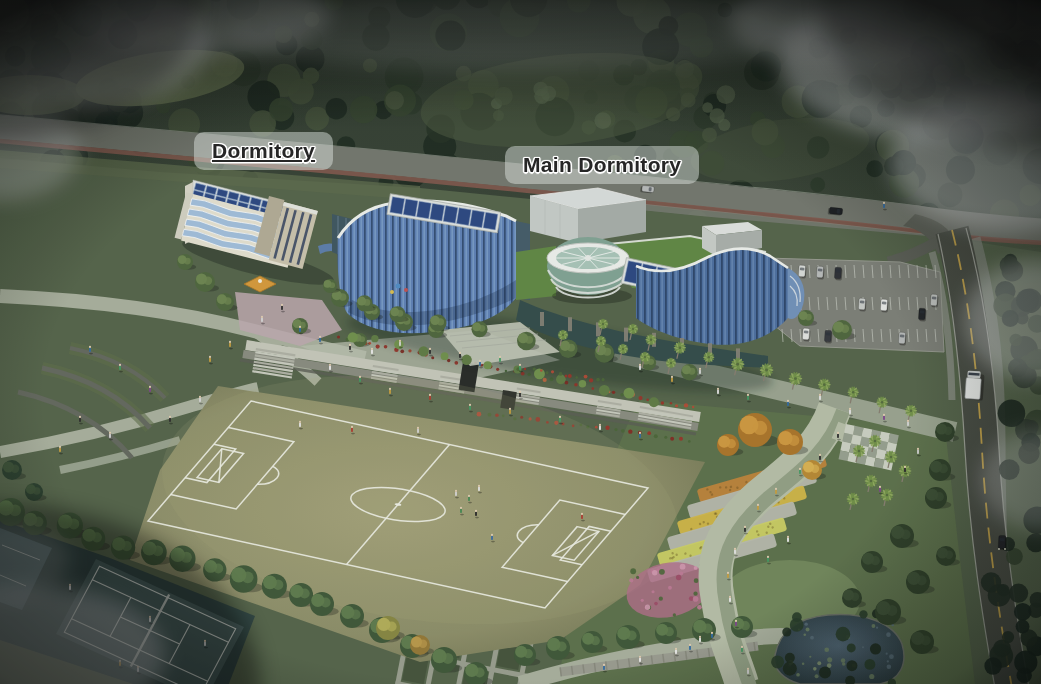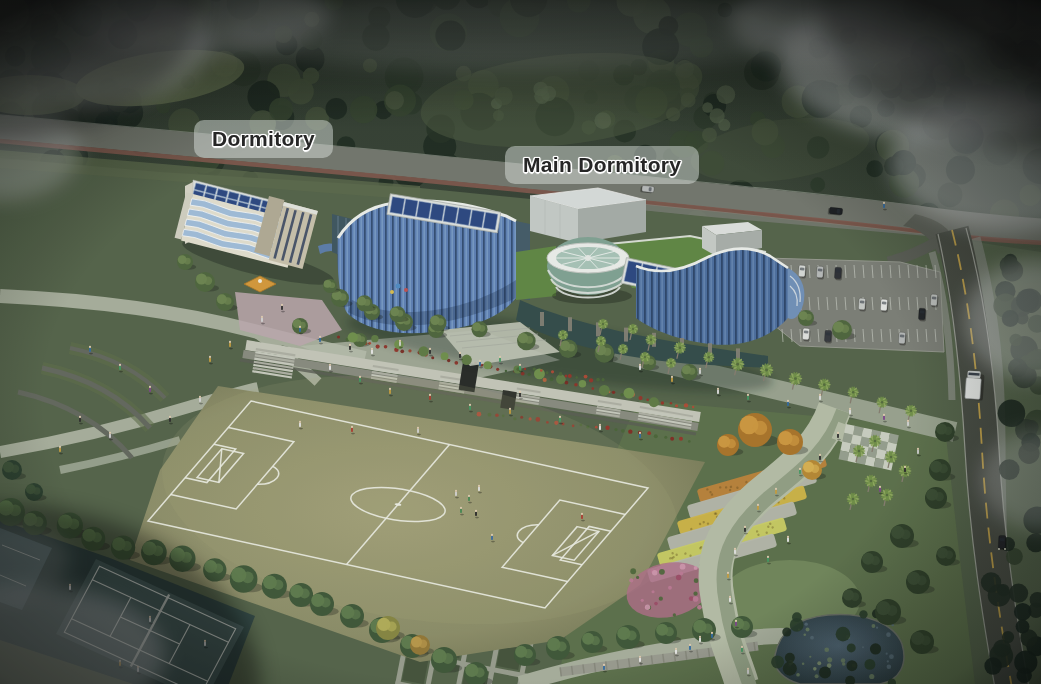--- a/index.html
+++ b/index.html
@@ -2,21 +2,21 @@
 <html><head>
 <meta charset="utf-8">
 <style>
   html,body{margin:0;padding:0;background:#000;}
   .stage{position:relative;width:1041px;height:684px;overflow:hidden;background:#27322a;}
   #scene{position:absolute;left:0;top:0;filter:saturate(.85) brightness(.97);}
   .tag{position:absolute;border-radius:10px;padding:7px 18px;
        font:700 21px/1.15 "Liberation Sans",sans-serif;color:#262626;letter-spacing:.3px;
        text-shadow:-1.5px 0 1px #fff,1.5px 0 1px #fff,0 -1.5px 1px #fff,0 1.5px 1px #fff,
                    -1px -1px 0 #fff,1px 1px 0 #fff,-1px 1px 0 #fff,1px -1px 0 #fff;}
-  #tag-dorm{left:194px;top:120px;}
+  #tag-dorm{left:194px;top:132px;text-decoration:underline;}
   #tag-main{left:505px;top:146px;}
 </style>
 </head>
 <body>
 
 <div class="stage">
   <svg id="scene" width="1041" height="684" viewBox="0 0 1041 684" xmlns="http://www.w3.org/2000/svg">
     <defs>
       <linearGradient id="forestG" x1="0" y1="0" x2="0" y2="1">
         <stop offset="0" stop-color="#313f31"></stop>

